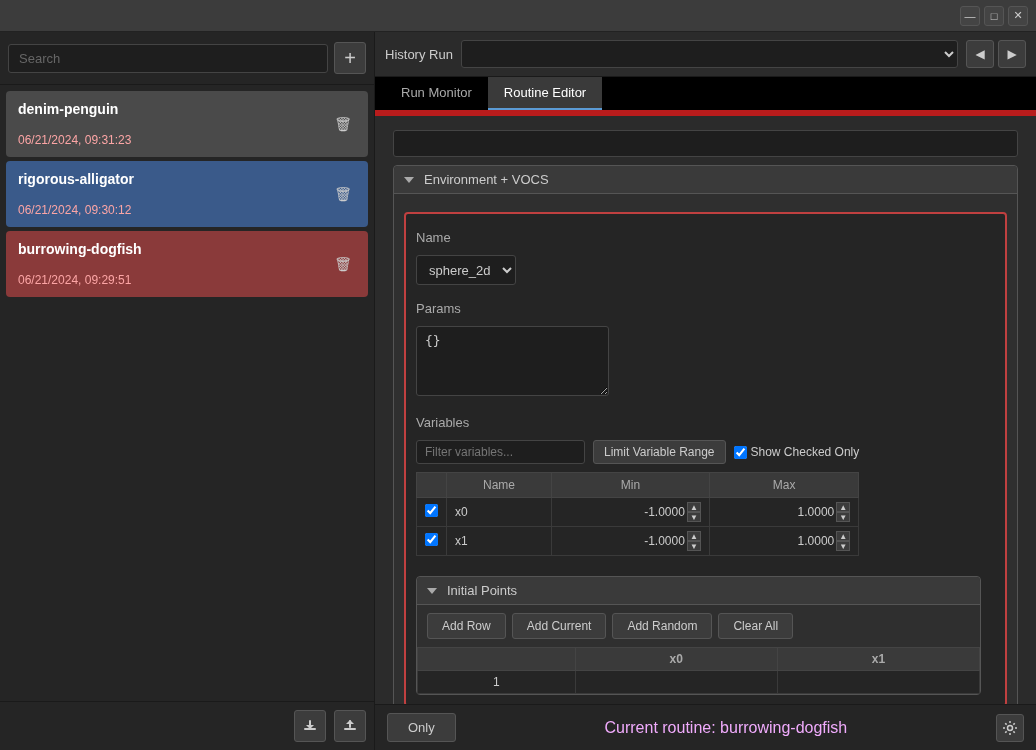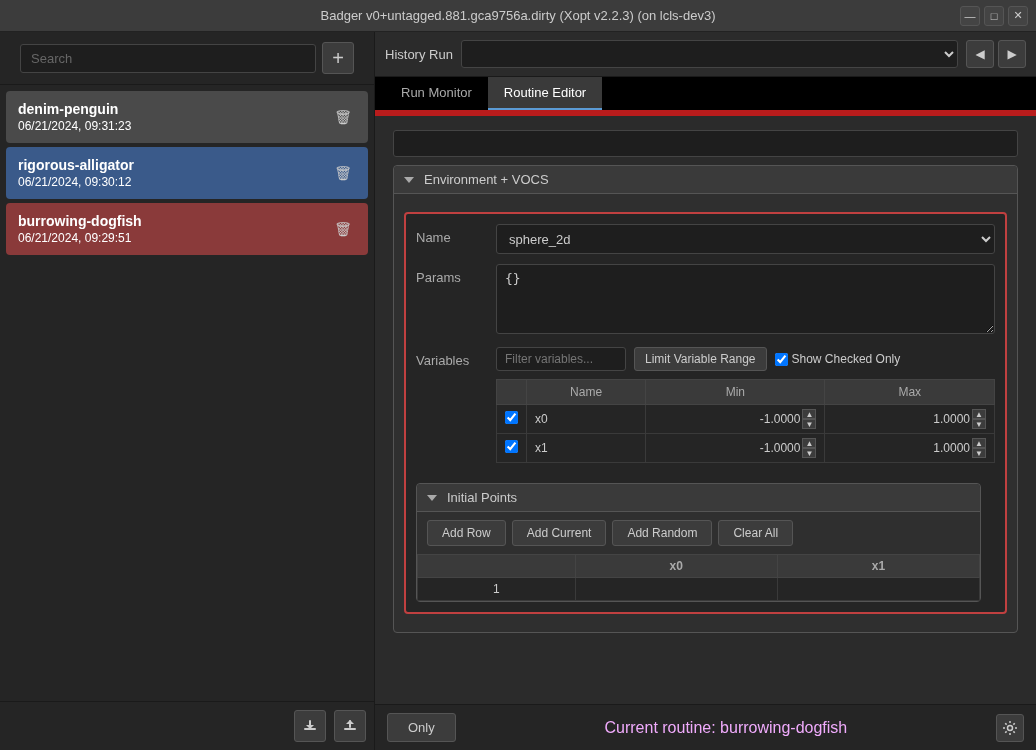--- a/index.html
+++ b/index.html
@@ -51,21 +51,21 @@
     .sidebar {
       width: 375px;
       background: #252525;
       display: flex;
       flex-direction: column;
       border-right: 1px solid #1a1a1a;
     }
     .search-bar {
       display: flex;
       align-items: center;
-      padding: 10px 20px;
+      padding: 10px 8px;
       gap: 6px;
       border-bottom: 1px solid #1a1a1a;
     }
     .search-input {
       flex: 1;
       background: #1e1e1e;
       border: 1px solid #444;
       border-radius: 3px;
       color: #ccc;
       padding: 6px 10px;
@@ -97,21 +97,21 @@
       display: flex;
       justify-content: space-between;
       align-items: center;
       cursor: pointer;
     }
     .run-item.gray { background: #4a4a4a; }
     .run-item.blue { background: #3a5a8a; }
     .run-item.red { background: #8a3a3a; }
     .run-item-info { display: flex; flex-direction: column; }
     .run-item-name { font-weight: bold; font-size: 14px; color: #fff; }
-    .run-item-date { font-size: 12px; color: #ffffff; margin-top: 2px; }
+    .run-item-date { font-size: 12px; color: #fca5a5; margin-top: 16px; }
     .delete-icon {
       color: #ccc;
       cursor: pointer;
       font-size: 14px;
       padding: 2px 4px;
     }
     .sidebar-bottom {
       display: flex;
       justify-content: flex-end;
       padding: 8px;
@@ -224,20 +224,21 @@
       border-radius: 4px;
       margin: 8px 0;
       background: #252525;
     }
     
     .form-row {
       display: flex;
       align-items: flex-start;
       margin-bottom: 10px;
       gap: 10px;
+      flex-direction: column;
     }
     .form-label {
       width: 70px;
       color: #aaa;
       padding-top: 6px;
       font-size: 13px;
       flex-shrink: 0;
     }
     .form-control {
       flex: 1;
@@ -271,21 +272,21 @@
       margin-bottom: 8px;
       gap: 8px;
     }
     .filter-input {
       background: #1e1e1e;
       border: 1px solid #444;
       border-radius: 3px;
       color: #ccc;
       padding: 4px 8px;
       font-size: 12px;
-      width: 130px;
+      width: 169px;
     }
     .small-btn {
       background: #3c3c3c;
       border: 1px solid #555;
       border-radius: 3px;
       color: #ccc;
       padding: 4px 10px;
       font-size: 12px;
       cursor: pointer;
       white-space: nowrap;
@@ -447,21 +448,20 @@
       border-radius: 3px;
       color: #ccc;
       padding: 5px 8px;
       font-size: 13px;
     }
   </style>
 </head>
 <body>
 
 <div class="title-bar">
-  <span class="title-bar-text">Badger v0+untagged.881.gca9756a.dirty (Xopt v2.2.3) (on lcls-dev3)</span>
   <div class="title-bar-controls">
     <div class="title-bar-btn">—</div>
     <div class="title-bar-btn">□</div>
     <div class="title-bar-btn">✕</div>
   </div>
 </div>
 
 <div class="main-layout">
 
   <div class="sidebar">

